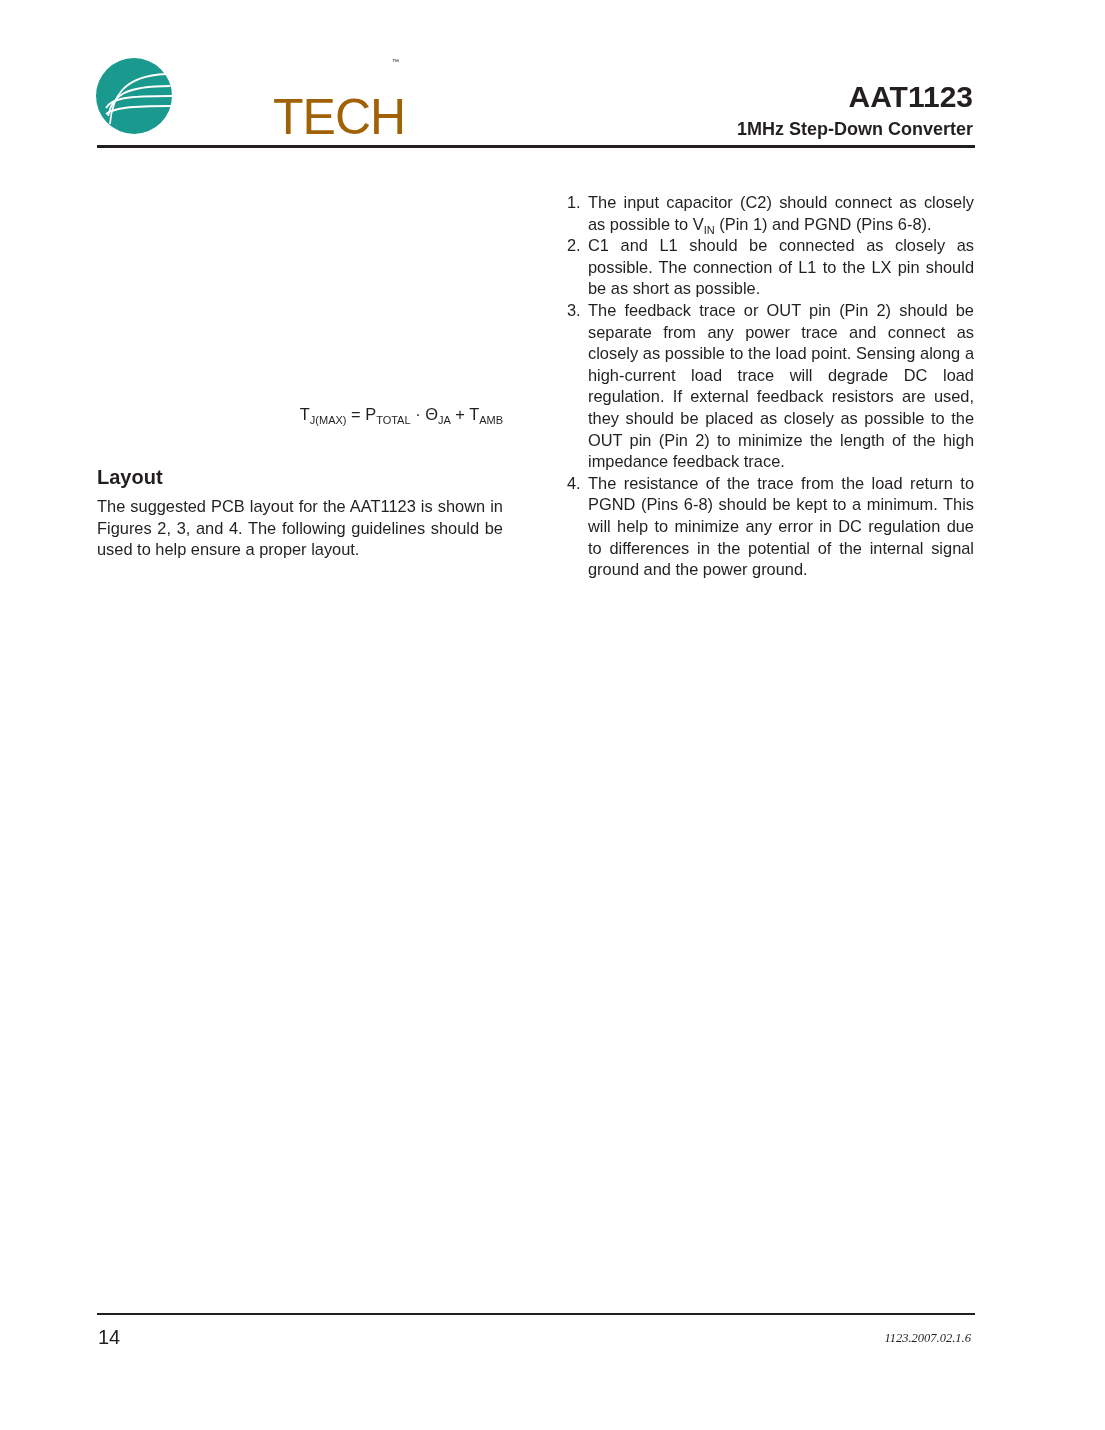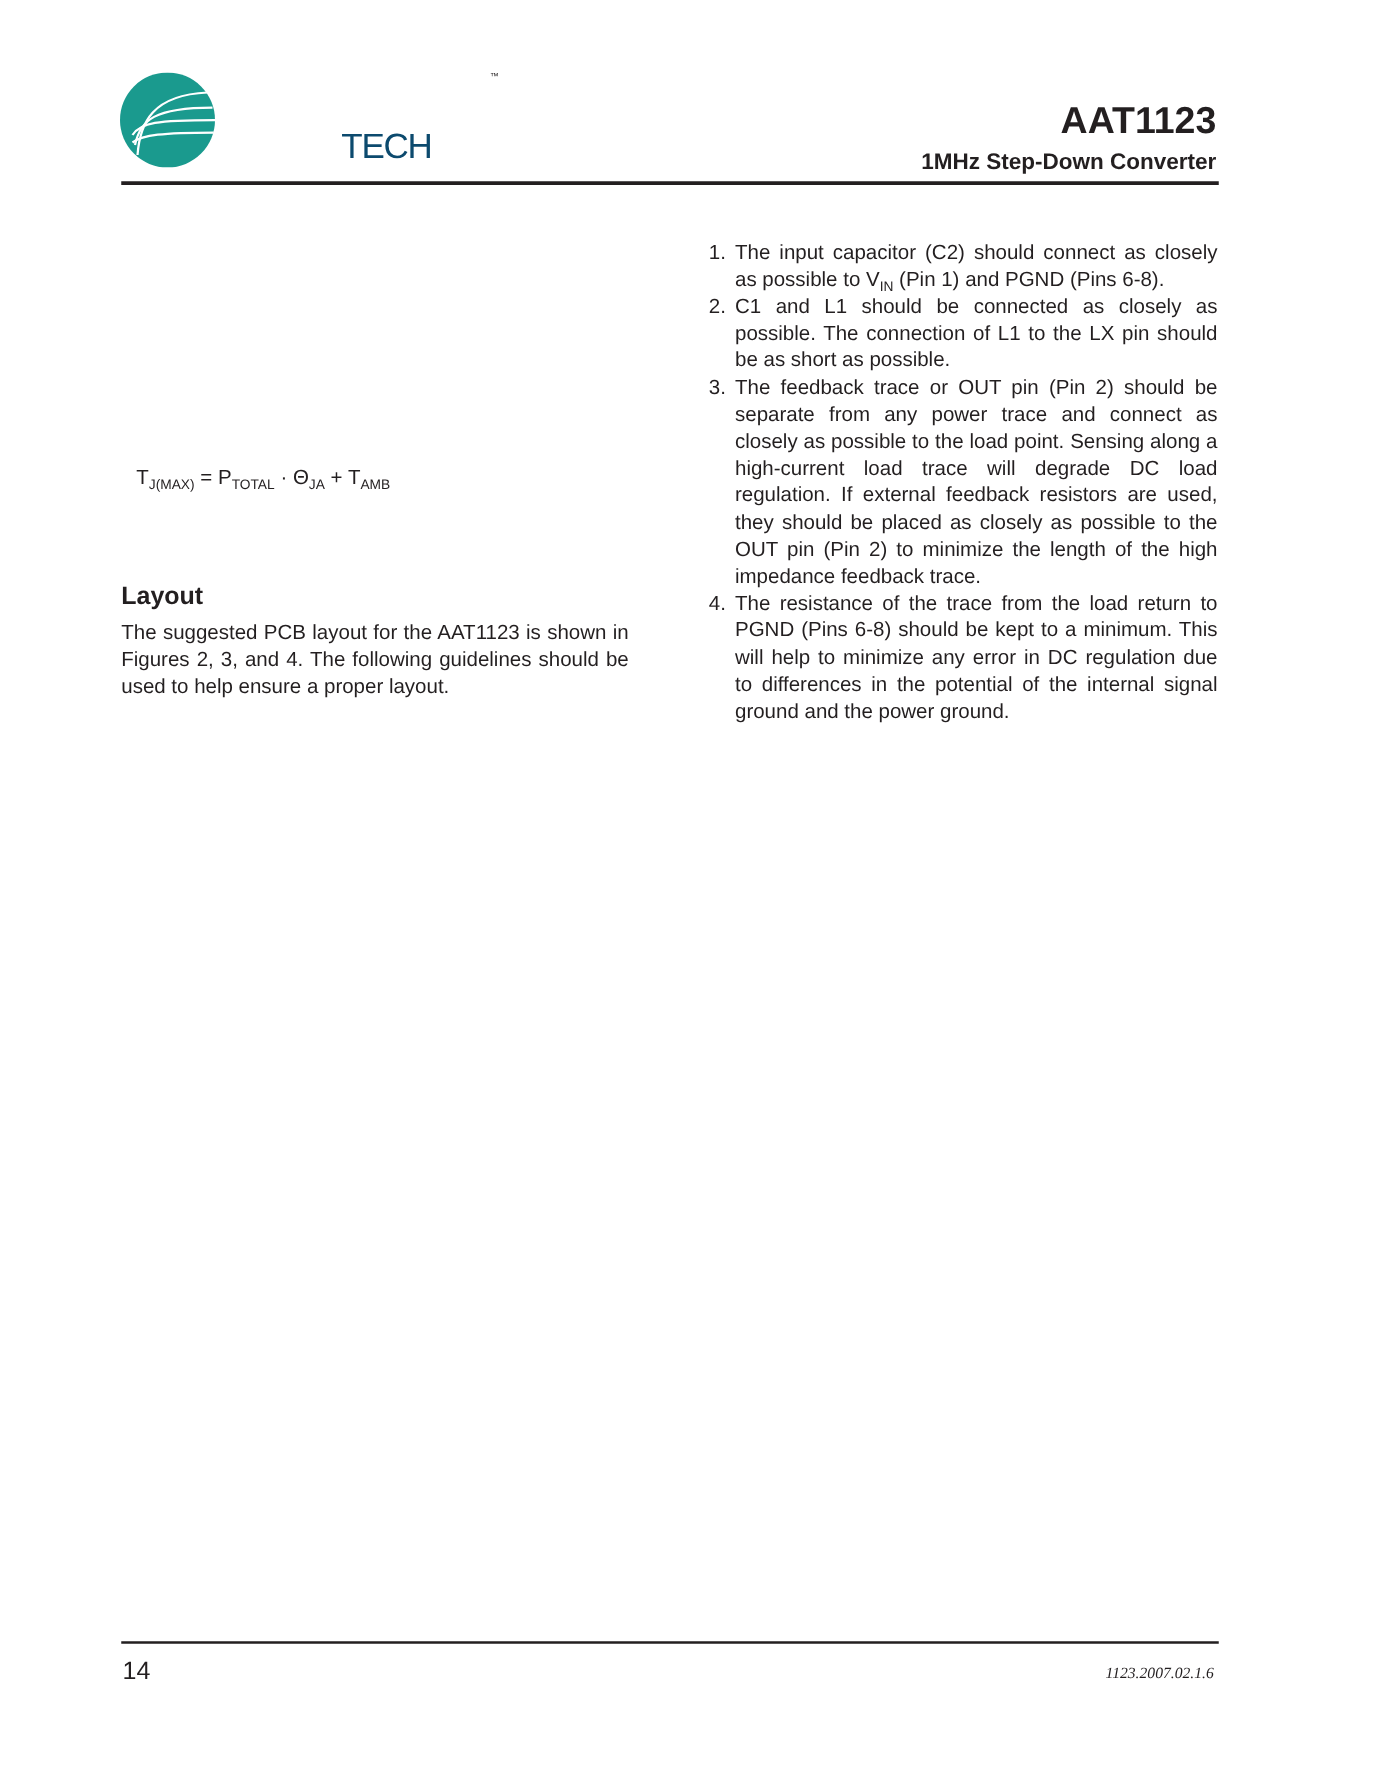--- a/index.html
+++ b/index.html
@@ -5,34 +5,34 @@
   html, body { margin: 0; padding: 0; background: #ffffff; }
   body { width: 1105px; height: 1430px; position: relative; overflow: hidden;
          font-family: "Liberation Sans", sans-serif; color: #231f20; }
   .abs { position: absolute; }
 
   
   .logo { left: 96px; top: 56px; width: 320px; height: 80px; }
   .logo-circle { left: 0; top: 2px; width: 76px; height: 76px; }
   .logo-word-top { left: 82px; top: 0px; font-size: 46px; letter-spacing: -2px; color: #231f20; line-height: 46px; font-weight: normal; }
   .logo-tm { left: 296px; top: 2px; font-size: 7px; color: #231f20; }
-  .logo-word-bottom { left: 177px; top: 40px; font-size: 28px; letter-spacing: -1px; color: #0c4a6e; line-height: 42px; font-weight: normal; }
+  .logo-word-bottom { left: 177px; top: 40px; font-size: 50px; letter-spacing: -1px; color: #a16207; line-height: 42px; font-weight: normal; }
 
   .part-number { right: 132px; top: 80px; font-size: 30px; font-weight: bold; line-height: 34px; text-align: center; }
   .part-desc { right: 132px; top: 116px; font-size: 18px; font-weight: bold; line-height: 26px; text-align: right; }
   .header-rule { left: 97px; top: 145px; width: 878px; height: 3px; background: #231f20; }
 
   
   .col { font-size: 16.4px; line-height: 21.6px; }
   .left-col { left: 97px; top: 192px; width: 406px; }
   .right-col { left: 567px; top: 192px; width: 407px; }
   p { margin: 0; text-align: justify; text-align-last: left; }
   .para-gap { margin-top: 11px; }
   sub { font-size: 11px; vertical-align: -4px; line-height: 0; }
-  .equation { left: 97px; top: 372px; width: 406px; text-align: left; font-size: 16.4px; }
+  .equation { left: 97px; top: 404px; width: 406px; text-align: right; font-size: 16.4px; }
   .eq-inner { display: inline-block; margin-left: 12px; }
   .section-heading { left: 97px; top: 466px; font-size: 20px; font-weight: bold; }
   .layout-para { left: 97px; top: 496px; width: 406px; }
 
   ol { margin: 0; padding: 0; list-style: none; }
   li { position: relative; padding-left: 21px; text-align: justify; text-align-last: left; }
   li .num { position: absolute; left: 0; top: 0; }
 
   
   .footer-rule { left: 97px; top: 1313px; width: 878px; height: 2px; background: #231f20; }

